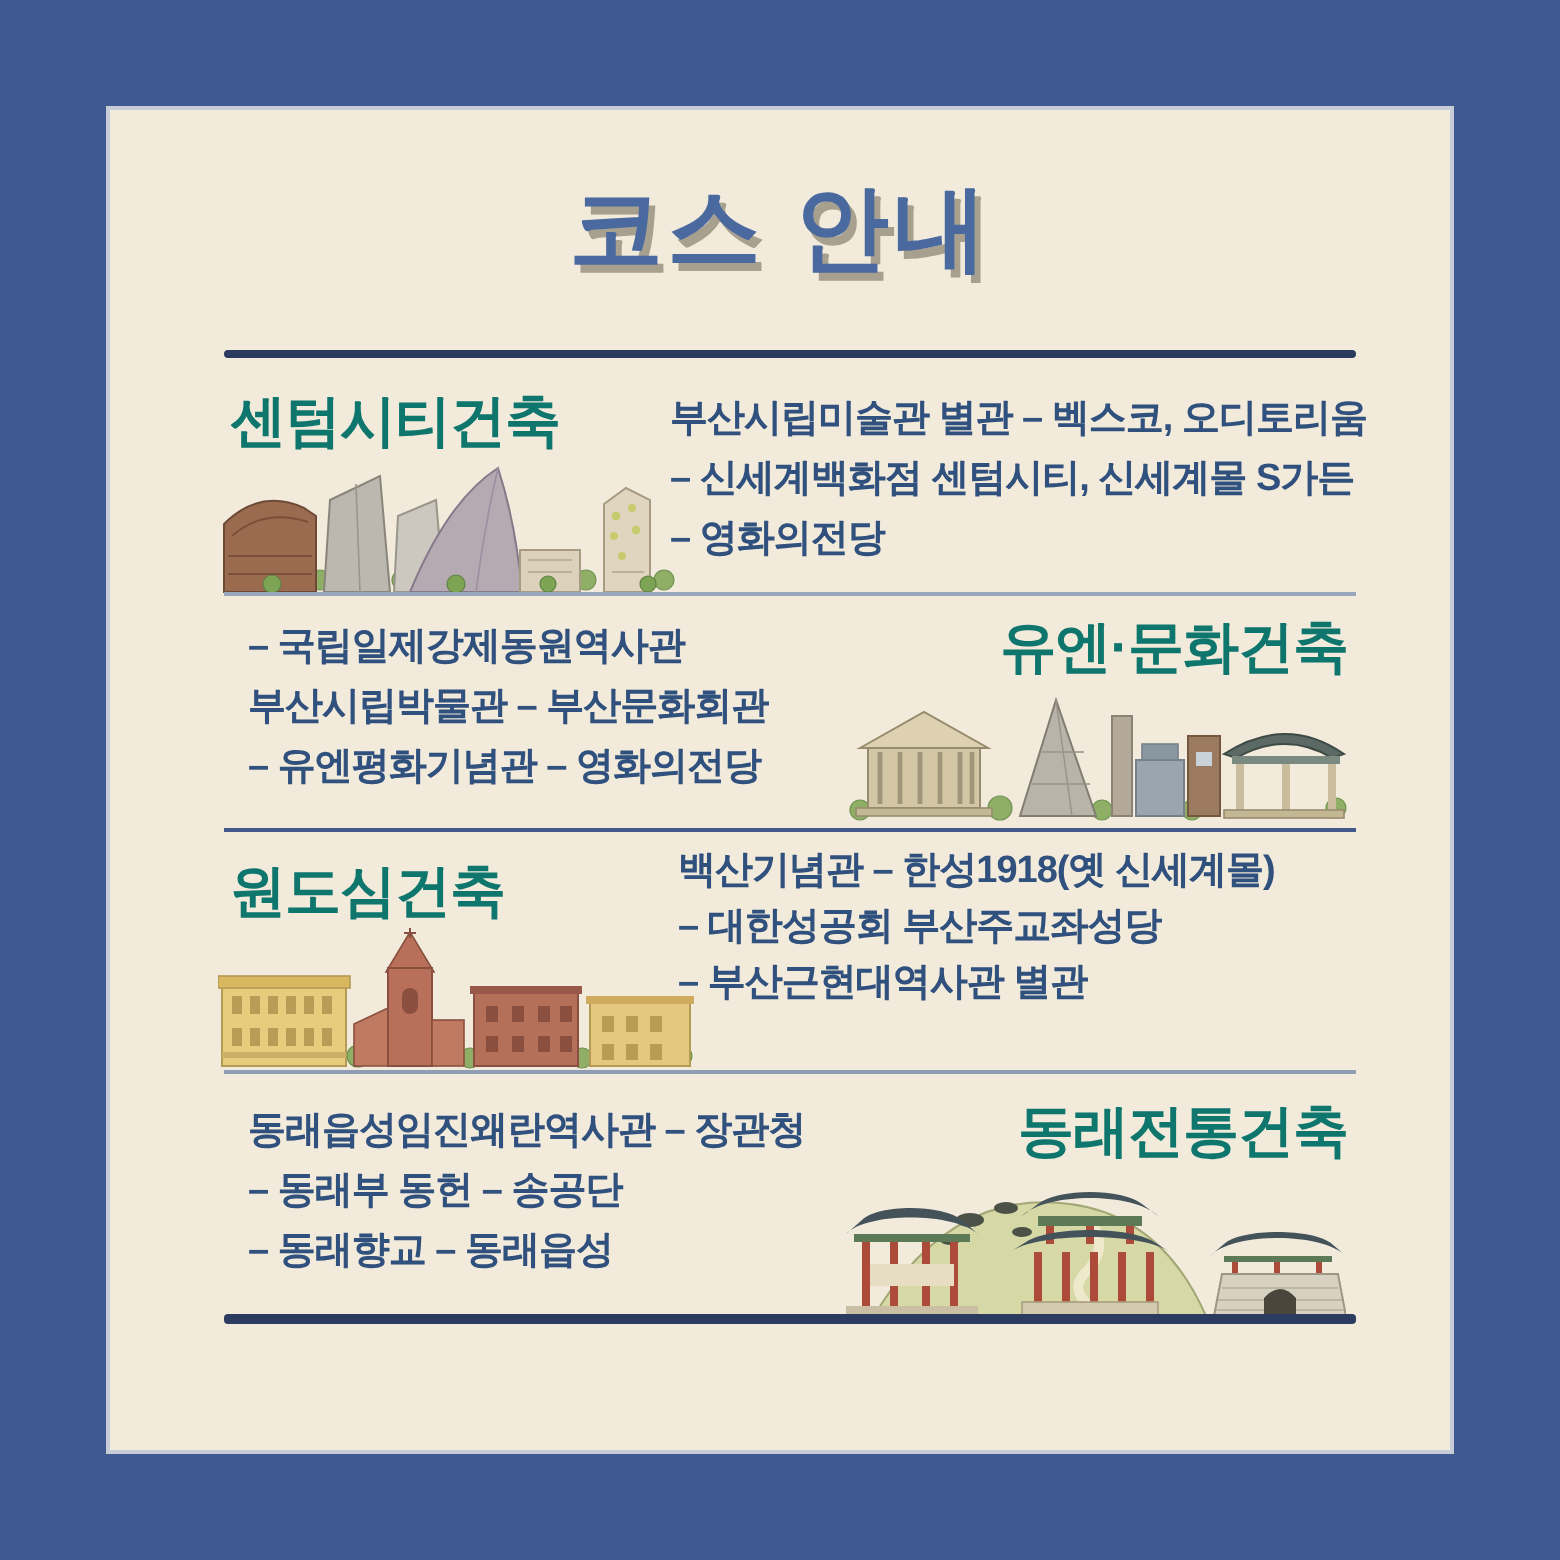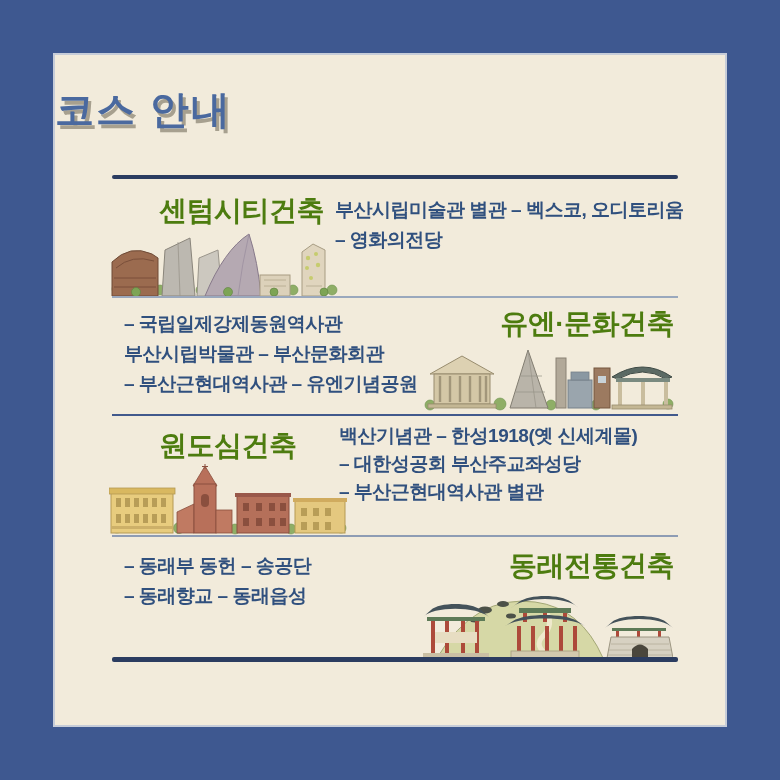--- a/index.html
+++ b/index.html
@@ -1,30 +1,30 @@
 <!DOCTYPE html>
 <html><head>
 <meta charset="utf-8">
 <style>
   * { margin:0; padding:0; box-sizing:border-box; }
   body { width:780px; height:780px; font-family:"Liberation Sans","DejaVu Sans",sans-serif; }
   .frame { position:relative; width:780px; height:780px; background:#3e5890; }
   .card  { position:absolute; inset:53px; background:#f2ebdb; border:2px solid #c6ccd8; }
-  .title { position:absolute; top:28px; left:0; right:0; 
-           font-size:39px; font-weight:800; color:#4a699f; letter-spacing:2px;
+  .title { position:absolute; top:28px; left:0; right:0; text-align:center;
+           font-size:47px; font-weight:800; color:#4a699f; letter-spacing:2px;
            text-shadow:3px 4px 0 #a7a08f; }
   .rule      { position:absolute; left:57px; width:566px; background:#2b3c60; border-radius:2px; }
   .rule-top    { top:120px; height:4px; }
   .rule-bottom { top:602px; height:5px; }
   .divider   { position:absolute; left:57px; width:566px; height:2px; }
   .divider-1 { top:241px; background:#9aa8bd; }
   .divider-2 { top:359px; background:#41598c; }
   .divider-3 { top:480px; background:#8e9cb4; }
-  .heading { position:absolute; font-size:28px; font-weight:800; color:#4d7c0f;
-             letter-spacing:-0.5px; white-space:nowrap;margin-left:44px; }
+  .heading { position:absolute; font-size:28px; font-weight:800; color:#0f766e;
+             letter-spacing:-0.5px; white-space:nowrap; }
   .h-right { text-align:left; }
   .lines   { position:absolute; }
   .line    { font-size:19px; font-weight:700; color:#30507e; line-height:30px;
              letter-spacing:-0.5px; white-space:nowrap; }
   .lines-tight .line { line-height:28px; }
   .illus   { position:absolute; }
   .illus svg { display:block; }
 </style>
 </head>
 <body>
@@ -32,20 +32,21 @@
 <div class="frame">
   <div class="card">
 
     <div class="title">코스 안내</div>
     <div class="rule rule-top"></div>
 
     <section>
       <div class="heading" style="top:137px; left:60px;">센텀시티건축</div>
       <div class="lines" style="top:140px; left:280px;">
         <div class="line">부산시립미술관 별관 – 벡스코, 오디토리움</div>
+        <div class="line">– 신세계백화점 센텀시티, 신세계몰 S가든</div>
         <div class="line">– 영화의전당</div>
       </div>
       <div class="illus" style="top:175px; left:53px;">
         <svg width="232" height="68" viewBox="0 0 232 68">
           <g fill="#8fae66" stroke="#6f9350" stroke-width="0.6">
             <circle cx="10" cy="59" r="6"></circle>
               <circle cx="52" cy="60" r="5"></circle>
               <circle cx="93" cy="60" r="5"></circle>
             <circle cx="148" cy="59" r="6"></circle>
               <circle cx="185" cy="60" r="5"></circle>
@@ -77,21 +78,21 @@
           </g>
         </svg>
       </div>
     </section>
     <div class="divider divider-1"></div>
 
     <section>
       <div class="lines" style="top:254px; left:69px;">
         <div class="line">– 국립일제강제동원역사관</div>
         <div class="line">부산시립박물관 – 부산문화회관</div>
-        <div class="line">– 부산근현대역사관 – 유엔기념공원</div>
+        <div class="line">– 유엔평화기념관 – 영화의전당</div>
       </div>
       <div class="heading h-right" style="top:250px; right:51px;">유엔·문화건축</div>
       <div class="illus" style="top:289px; right:51px;">
         <svg width="250" height="70" viewBox="0 0 250 70">
           <g fill="#8fae66" stroke="#6f9350" stroke-width="0.6">
             <circle cx="6" cy="61" r="5"></circle>
               <circle cx="76" cy="60" r="6"></circle>
               <circle cx="127" cy="61" r="5"></circle>
             <circle cx="172" cy="61" r="5"></circle>
               <circle cx="244" cy="60" r="5"></circle>
@@ -181,20 +182,21 @@
               <rect x="204" y="58" width="6" height="8"></rect>
               <rect x="216" y="58" width="6" height="8"></rect>
           </g>
         </svg>
       </div>
     </section>
     <div class="divider divider-3"></div>
 
     <section>
       <div class="lines" style="top:496px; left:69px;">
+        <div class="line">동래읍성임진왜란역사관 – 장관청</div>
         <div class="line">– 동래부 동헌 – 송공단</div>
         <div class="line">– 동래향교 – 동래읍성</div>
       </div>
       <div class="heading h-right" style="top:492px; right:51px;">동래전통건축</div>
       <div class="illus" style="top:527px; right:52px;">
         <svg width="250" height="78" viewBox="0 0 250 78">
           <path d="M14,76 Q52,12 112,20 Q158,26 180,76 Z" fill="#d6d8a6" stroke="#a3a775" stroke-width="1"></path>
           <g fill="#4c5148">
             <ellipse cx="62" cy="28" rx="7" ry="3.5"></ellipse>
               <ellipse cx="80" cy="22" rx="6" ry="3"></ellipse>

